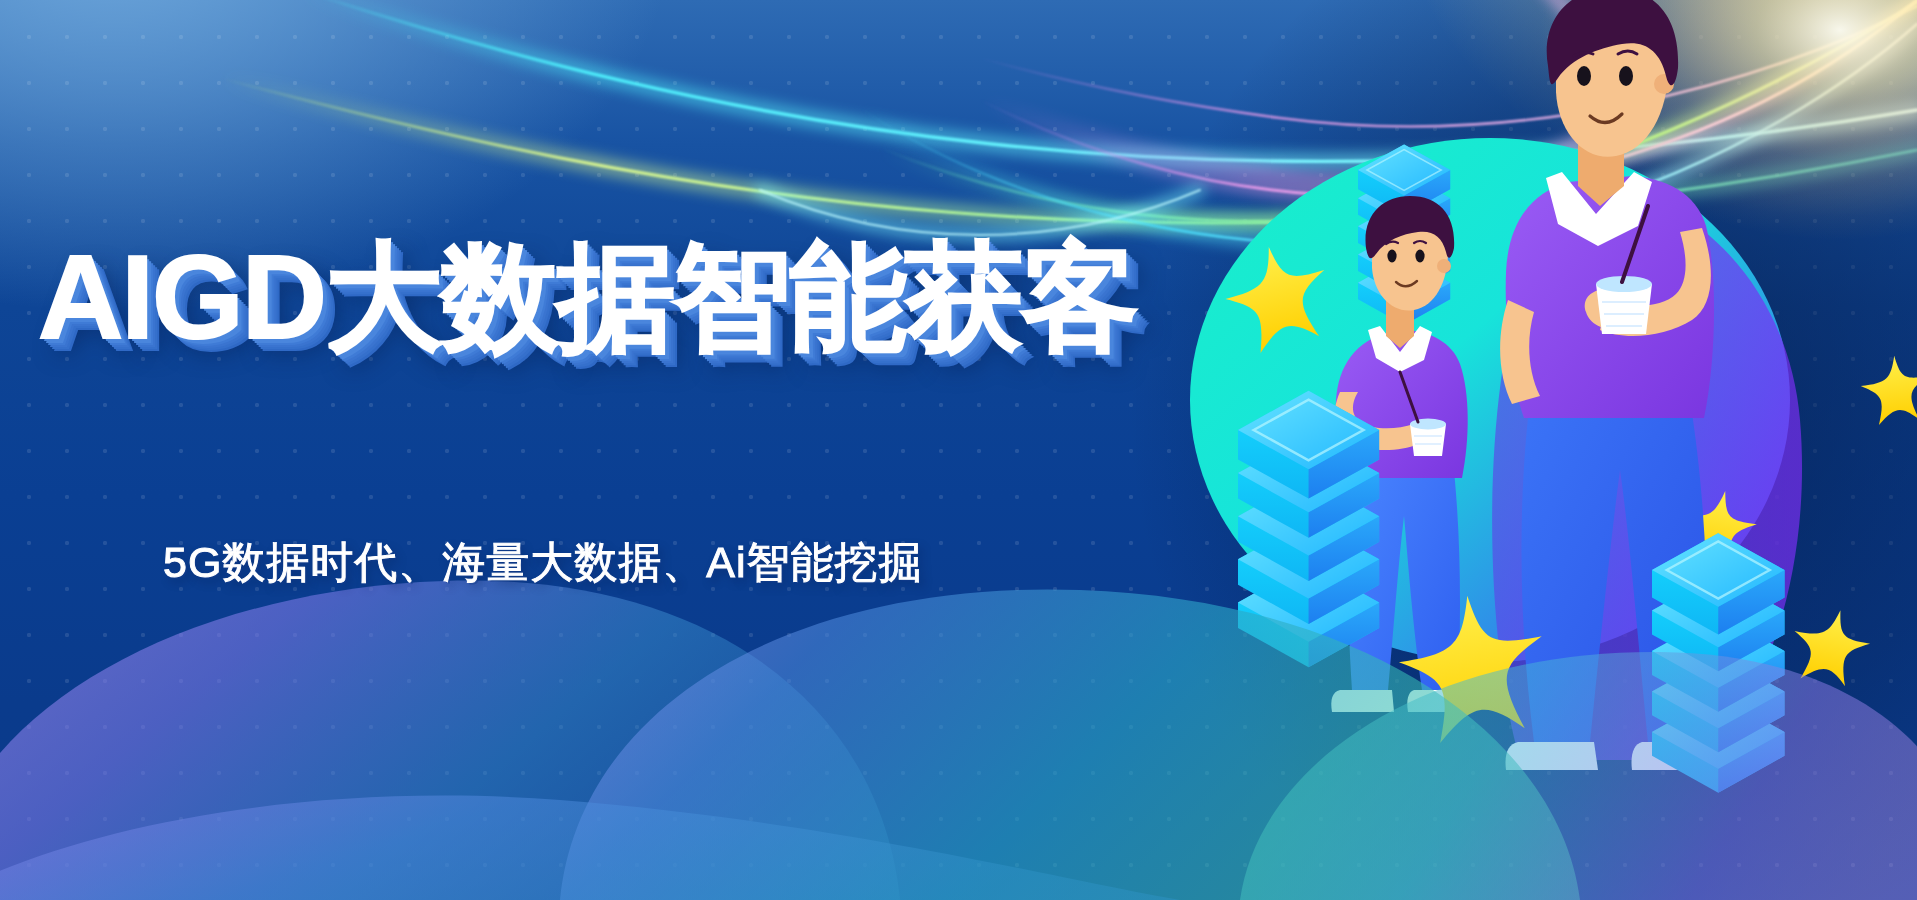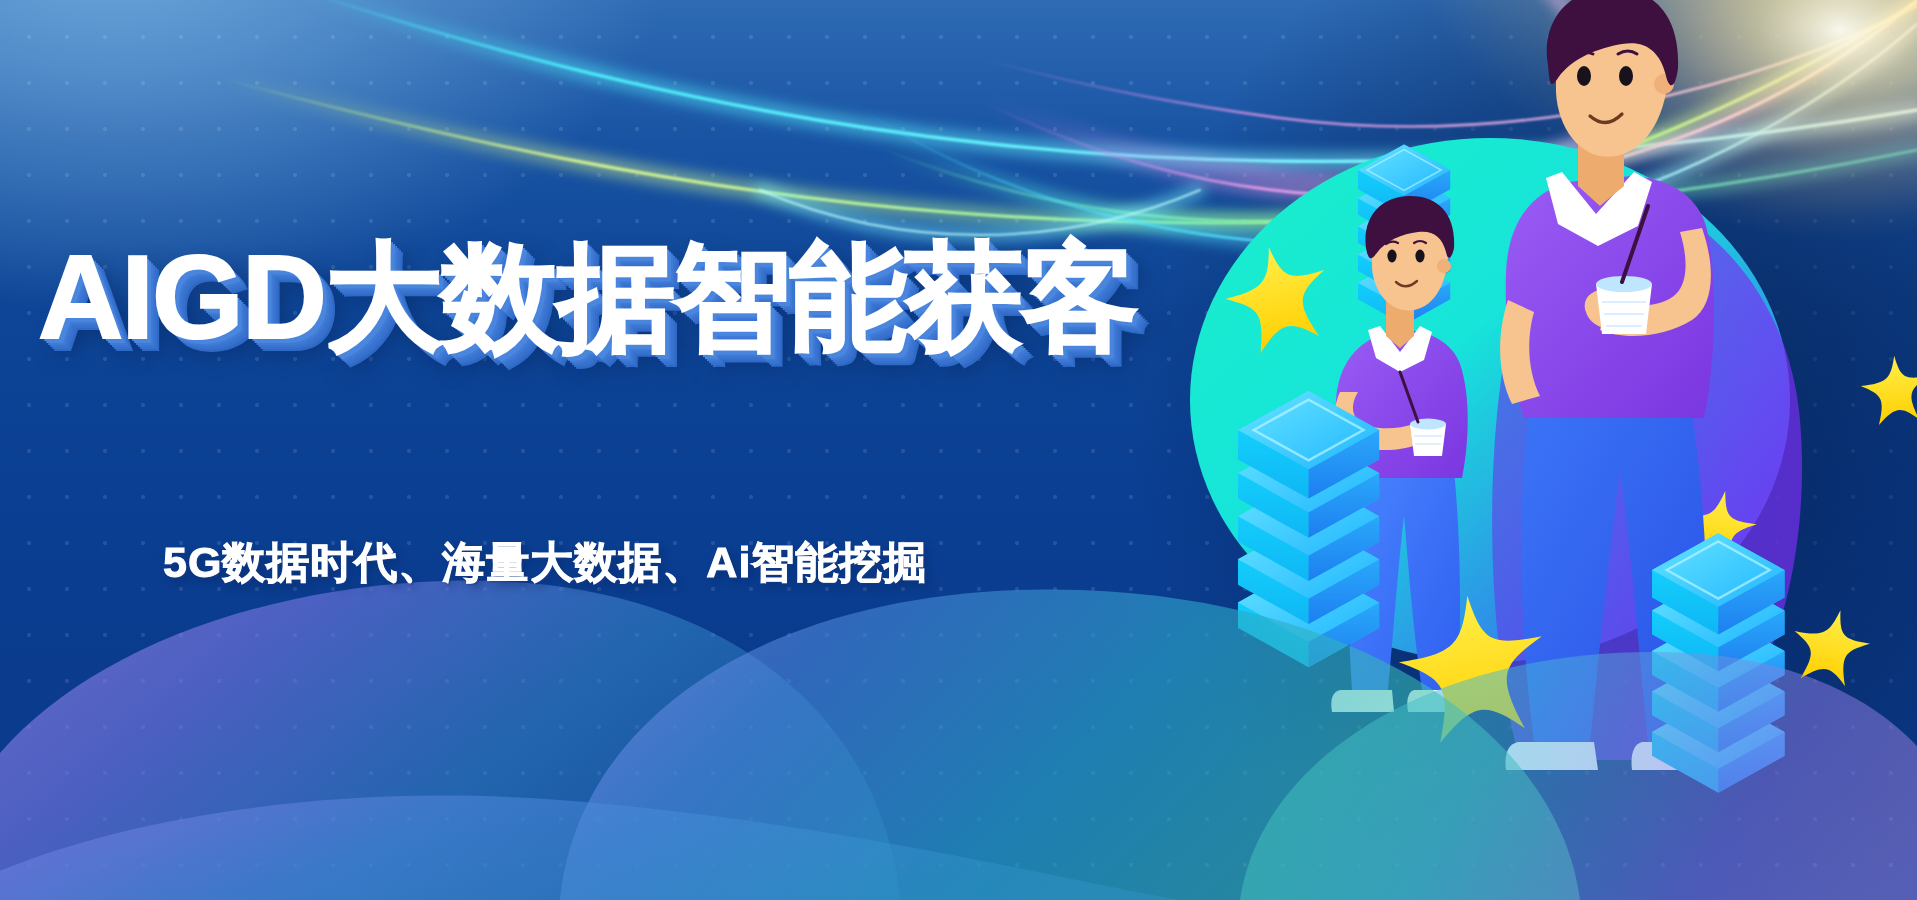--- a/index.html
+++ b/index.html
@@ -76,21 +76,21 @@
       13px 13px 0 #2f69c6,
       14px 14px 22px rgba(5,30,80,.55);
     -webkit-text-stroke:2px #ffffff;
   }
   #sub-title{
     position:absolute;
     left:163px;
     top:541px;
     font-size:43px;
     line-height:1;
-    font-weight:700;
+    font-weight:400;
     letter-spacing:1px;
     color:#ffffff;
     white-space:nowrap;
     text-shadow:2px 2px 0 rgba(20,60,140,.45), 4px 5px 10px rgba(6,28,80,.45);
     -webkit-text-stroke:1px #ffffff;
   }
 </style>
 </head>
 <body>
 

